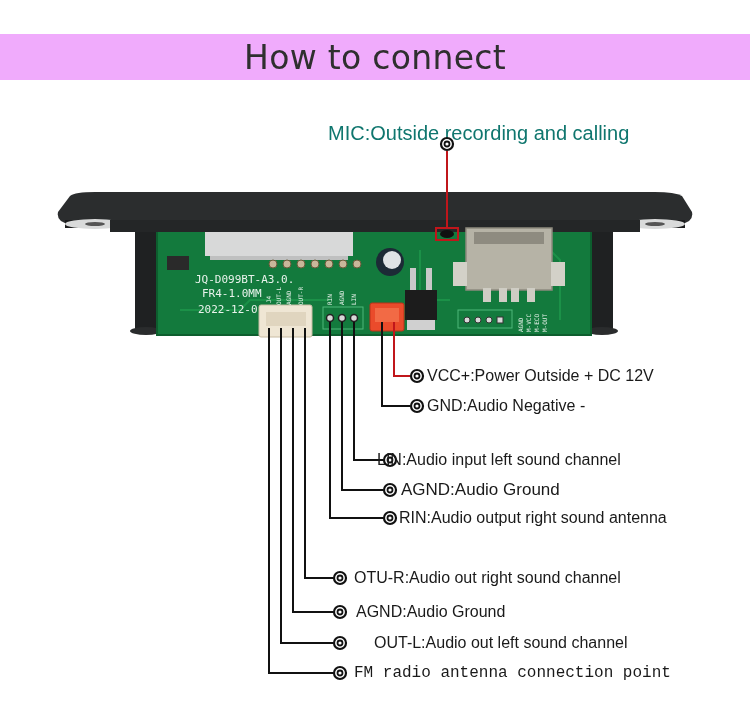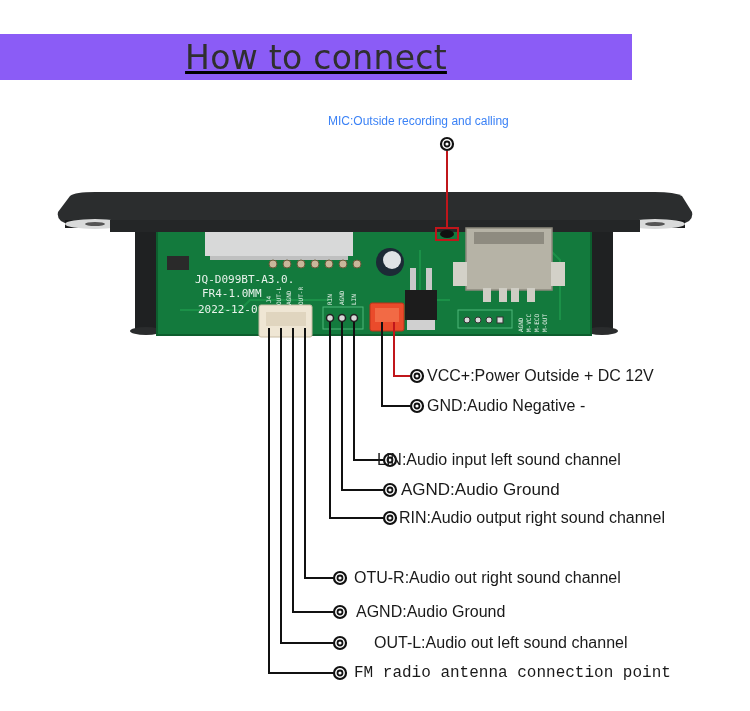--- a/index.html
+++ b/index.html
@@ -1,22 +1,22 @@
 <!DOCTYPE html>
 <html><head>
 <meta charset="utf-8">
 <style>
   html, body { margin: 0; padding: 0; background: #ffffff; }
   body { width: 750px; height: 711px; position: relative; overflow: hidden; font-family: "Liberation Sans", sans-serif; }
-  .banner { position: absolute; left: 0; top: 34px; width: 632px; height: 46px; background: #8b5cf6; display: flex; align-items: center; justify-content: center; text-decoration: underline; }
+  .banner { position: absolute; left: 0; top: 34px; width: 750px; height: 46px; background: #f0abfc; display: flex; align-items: center; justify-content: center; }
   .banner-title { font-family: "DejaVu Sans", sans-serif; font-size: 33px; color: #2f2f2f; letter-spacing: 0.3px; }
   svg.diagram { position: absolute; left: 0; top: 0; }
   .lbl { position: absolute; font-size: 16px; color: #1a1a1a; white-space: nowrap; line-height: 18px; }
   .lbl.big { font-size: 17px; }
-  .mic-label { position: absolute; left: 328px; top: 114px; font-size: 12px; color: #3b82f6; }
+  .mic-label { position: absolute; left: 328px; top: 122px; font-size: 20px; color: #0f766e; }
   .pcb-text { font-family: "DejaVu Sans Mono", monospace; fill: #e9f3ec; }
 </style>
 </head>
 <body>
 
 <div class="banner">
   <span class="banner-title">How to connect</span>
 </div>
 
 <div class="mic-label">MIC:Outside recording and calling</div>
@@ -183,17 +183,17 @@
         <circle cx="340" cy="673" r="6" stroke-width="2.2"></circle>
         <circle cx="340" cy="673" r="2.5" stroke-width="1.8"></circle>
       </g>
   </g>
 </svg>
 
 <div class="lbl" style="left:427px;top:367px;">VCC+:Power Outside + DC 12V</div>
 <div class="lbl" style="left:427px;top:397px;">GND:Audio Negative -</div>
 <div class="lbl" style="left:377px;top:451px;">LIN:Audio input left sound channel</div>
 <div class="lbl big" style="left:401px;top:481px;">AGND:Audio Ground</div>
-<div class="lbl" style="left:399px;top:509px;">RIN:Audio output right sound channel</div>
+<div class="lbl" style="left:399px;top:509px;">RIN:Audio output right sound antenna</div>
 <div class="lbl" style="left:354px;top:569px;">OTU-R:Audio out right sound channel</div>
 <div class="lbl" style="left:356px;top:603px;">AGND:Audio Ground</div>
 <div class="lbl" style="left:354px;top:634px;margin-left:20px;">OUT-L:Audio out left sound channel</div>
 <div class="lbl" style="left:354px;top:664px;font-family:Liberation Mono, monospace;">FM radio antenna connection point</div>
 
 </body></html>

